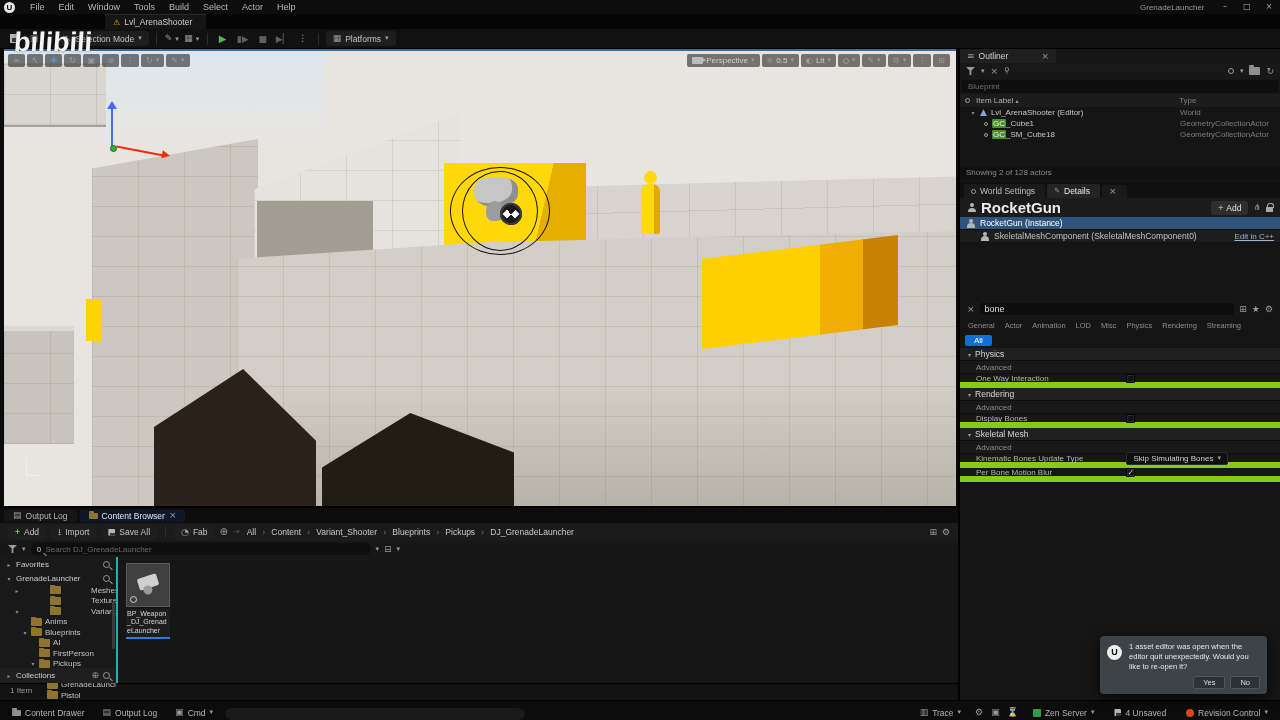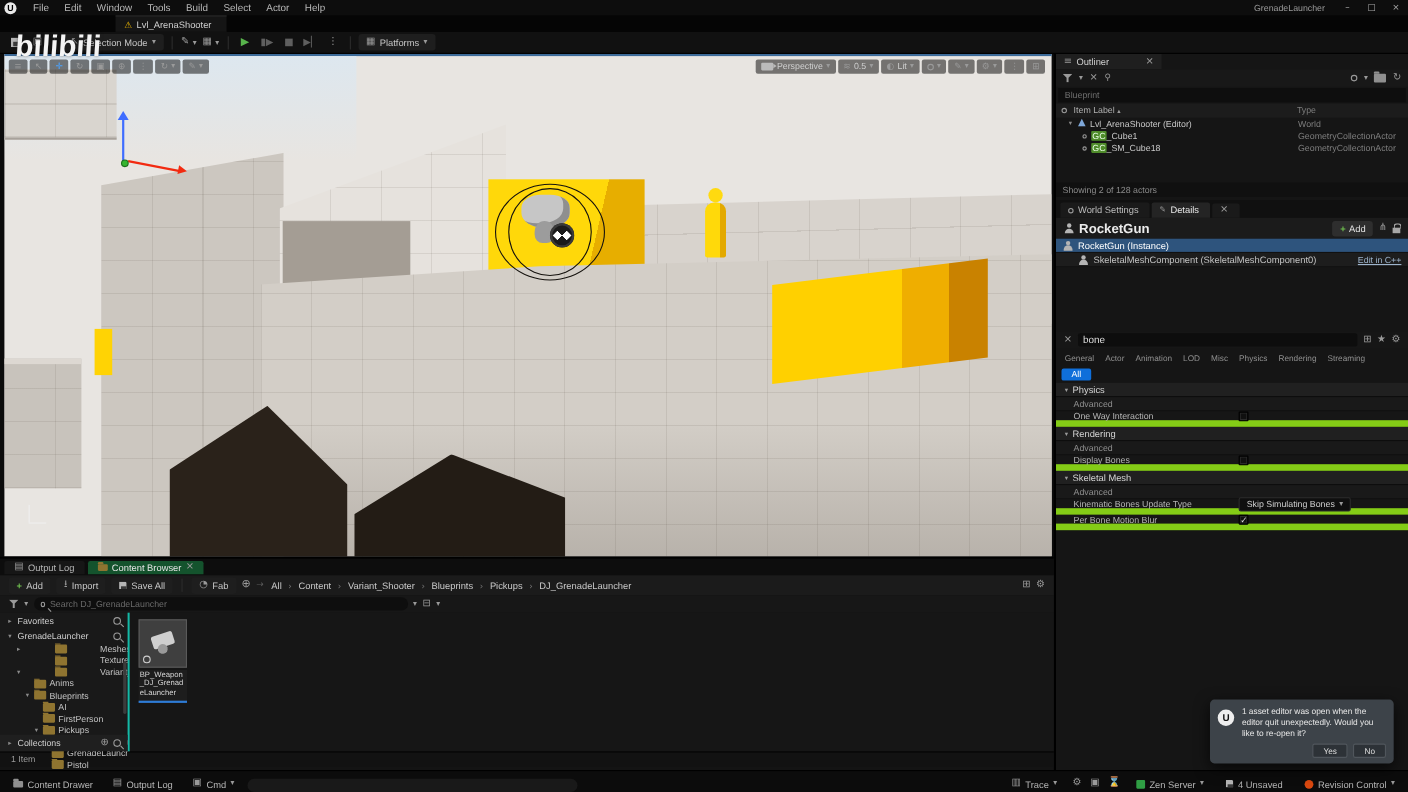--- a/index.html
+++ b/index.html
@@ -108,21 +108,21 @@
            box-shadow:0 4px 14px rgba(0,0,0,.7); z-index:80; padding:6px 7px 4px 7px; }
   .toast-logo { position:absolute; left:7px; top:9px; width:15px; height:15px; border-radius:50%; background:#eee; color:#111; font-weight:bold; font-size:9px; text-align:center; line-height:15px; }
   .toast-msg { margin-left:22px; font-size:7.6px; line-height:1.3; color:#e7e7e7; }
   .toast-btns { position:absolute; right:7px; bottom:5px; display:flex; gap:5px; }
   .toast-btn { background:#2d3237; border:1px solid #50565c; border-radius:2px; color:#dfdfdf; font-size:7.5px; padding:1px 9px; }
 
   
   .drawer { left:0; top:506px; width:958px; height:194px; background:#141414; border-top:2px solid #000; z-index:30; }
   .dr-tabs { height:15px; display:flex; align-items:center; gap:3px; background:#0d0d0d; padding:0 4px; }
   .dr-tab { display:flex; align-items:center; gap:4px; padding:1px 9px; font-size:8.5px; color:#b5b5b5; background:#161616; border-radius:2px 2px 0 0; }
-  .dr-tab.active { background:#14532d; color:#e5e5e5; }
+  .dr-tab.active { background:#0f172a; color:#e5e5e5; }
   .cb-toolbar { height:18px; display:flex; align-items:center; gap:5px; padding:0 8px; background:#1b1b1b; }
   .crumb { display:flex; align-items:center; gap:4px; font-size:8.5px; color:#c9c9c9; }
   .crumb-item { padding:0 2px; }
   .crumb-sep { color:#777; font-family:"DejaVu Sans",sans-serif; font-size:8px; }
   .cb-filter { height:16px; display:flex; align-items:center; gap:5px; padding:0 8px; background:#171717; }
   .searchbox { flex:1; max-width:340px; height:12px; background:#0e0e0e; border-radius:6px; display:flex; align-items:center; gap:4px; padding:0 6px; }
   .searchbox input { background:transparent; border:none; outline:none; color:#cfcfcf; font-size:8px; width:100%; font-family:"Liberation Sans",sans-serif; }
   .searchbox input::placeholder { color:#6a6a6a; }
   .cb-body { display:flex; height:126px; }
   .cb-left { width:118px; background:#191919; border-right:2px solid #14b8a6; position:relative; font-size:8px; }
@@ -393,21 +393,21 @@
         <span class="ic" style="font-size:7px;">✎</span>
         <span>Details</span>
       </div>
       <div class="dt-tab">
           <span class="ic">×</span>
         </div>
     </div>
 
     <div class="dt-name">
       <span class="i-person"></span>
-      <span style="font-size:12px;font-weight:bold;color:#ececec;">RocketGun</span>
+      <span style="font-size:15px;font-weight:bold;color:#ececec;">RocketGun</span>
       <span class="grow"></span>
       <span class="addbtn">
           <span class="plus">+</span>
           <span>Add</span>
         </span>
       <span class="ic">⋔</span>
       <span class="i-lock"></span>
     </div>
 
     <div class="comp-row sel">

